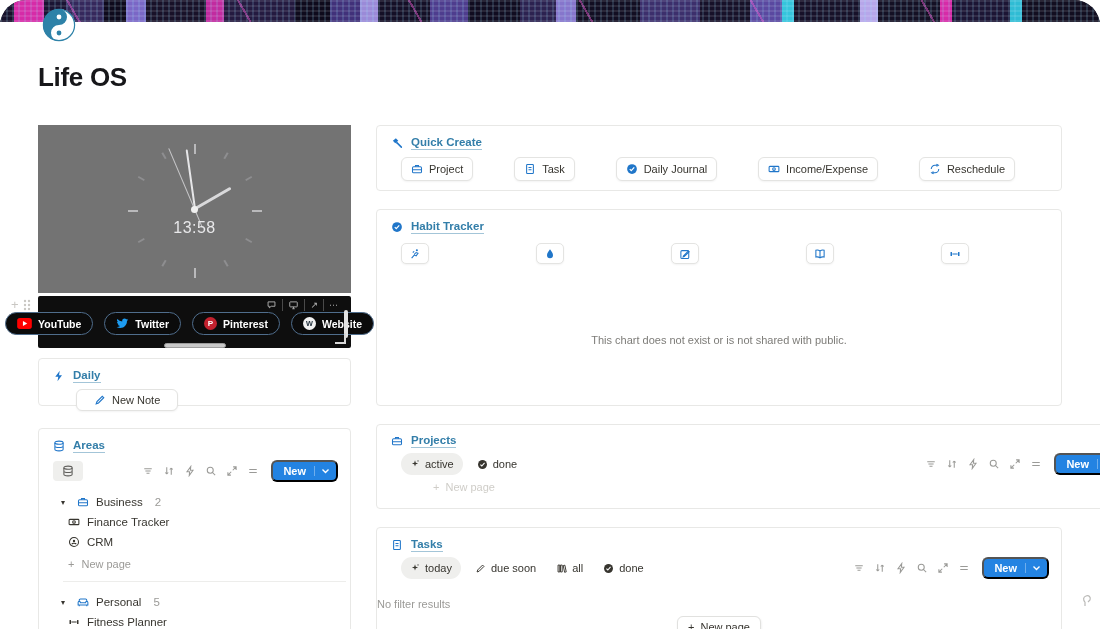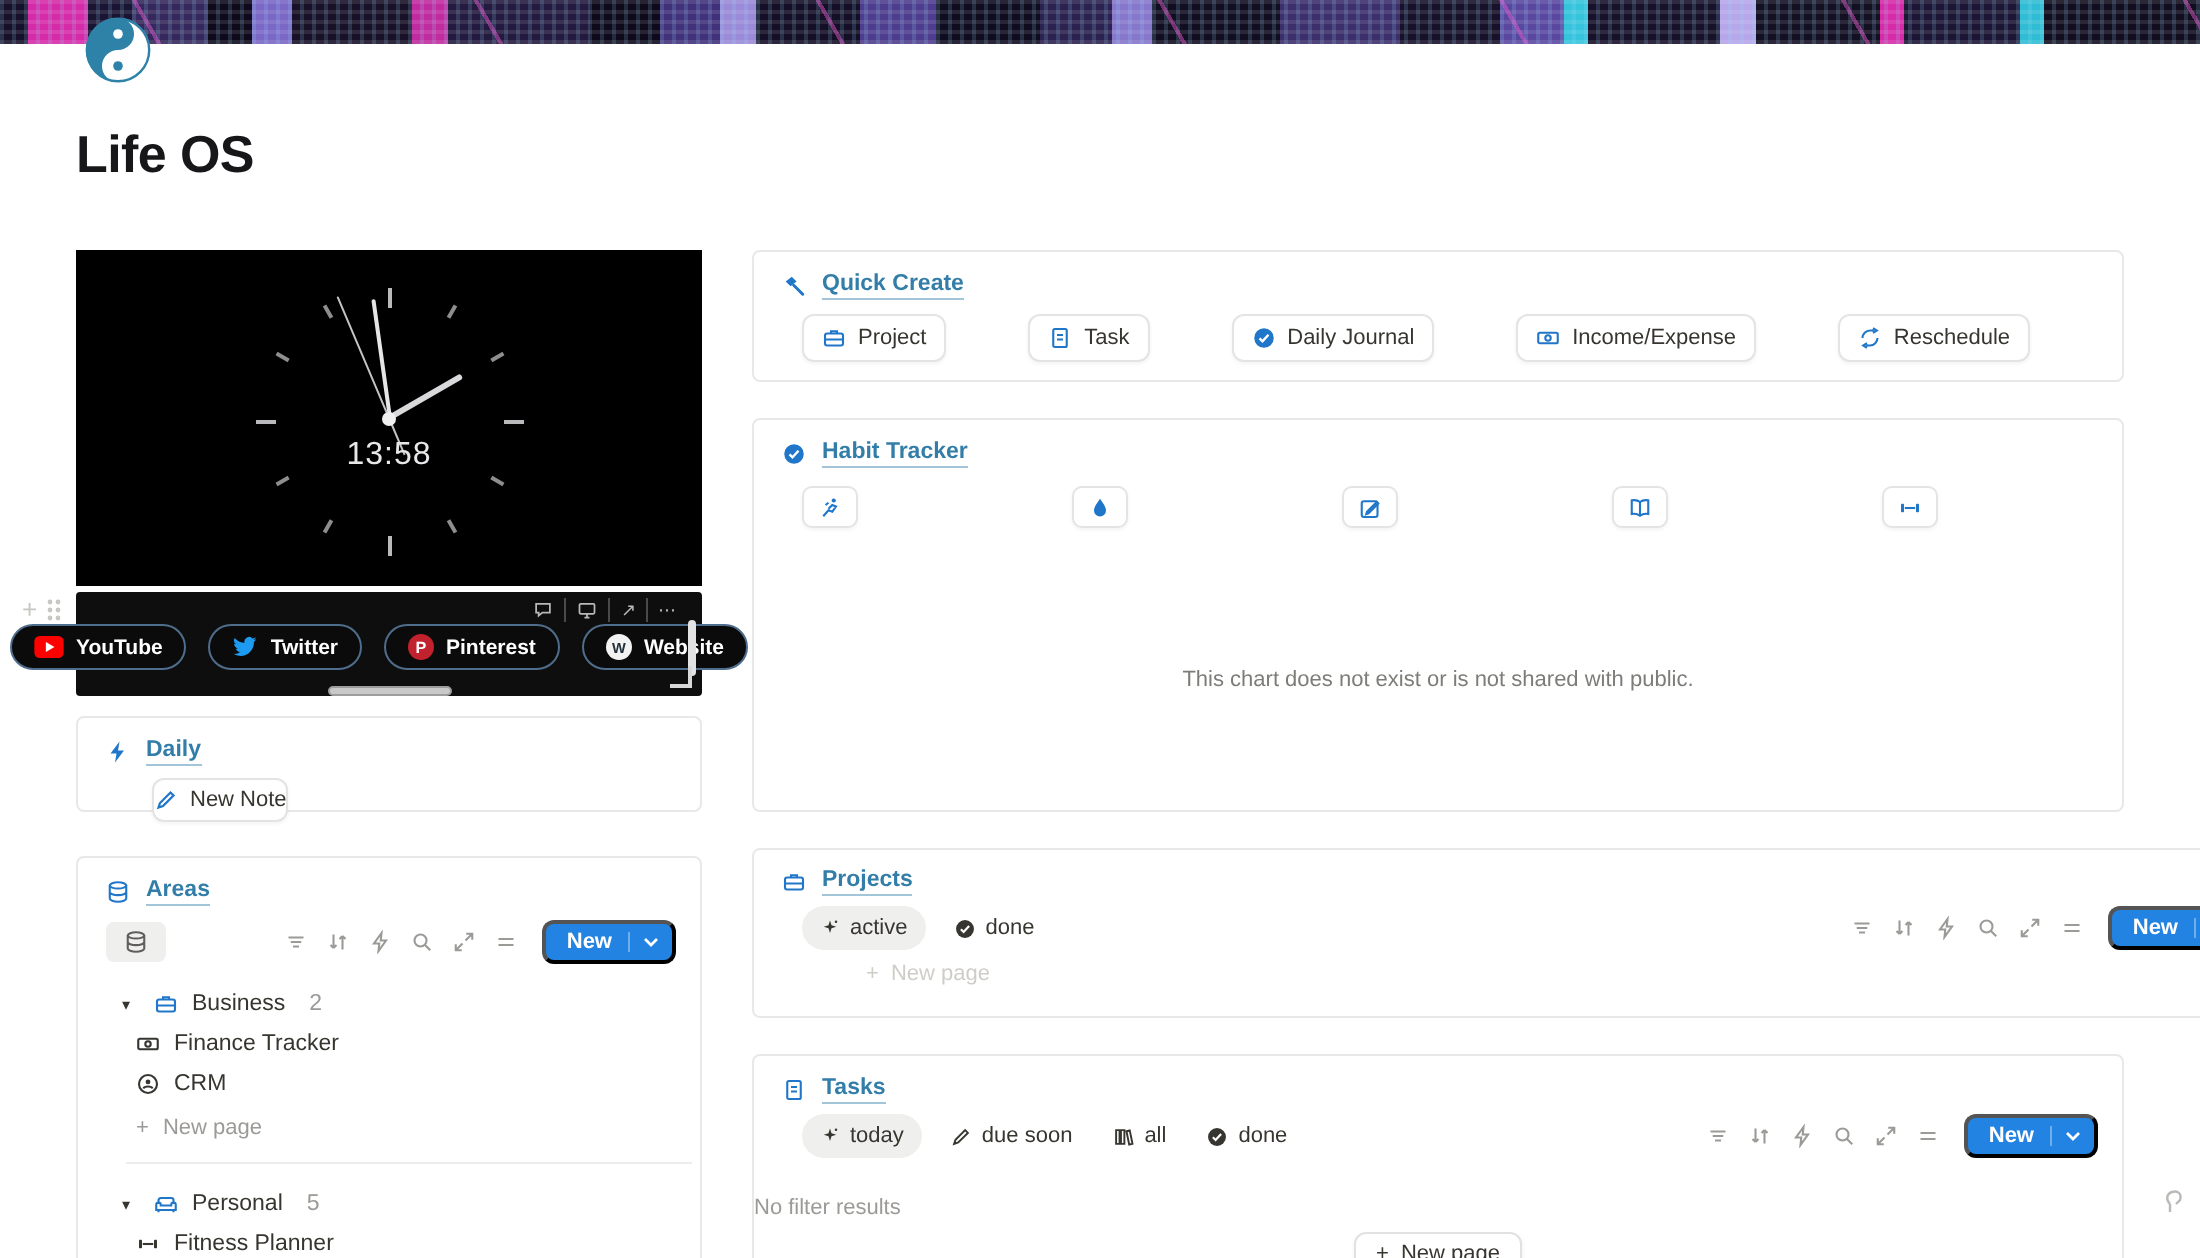--- a/index.html
+++ b/index.html
@@ -1,18 +1,18 @@
 <!DOCTYPE html>
 <html><head>
 <meta charset="utf-8">
 <style>
   * { box-sizing: border-box; margin: 0; padding: 0; }
   html,body { width:1100px; height:629px; }
   body { font-family:"Liberation Sans", sans-serif; background:#fff; color:#37352f; position:relative; overflow:hidden; }
-  .app { position:absolute; inset:0; overflow:hidden; }
+  .app { position:absolute; inset:0; overflow:hidden;border-radius:26px; }
 
   
   .banner { position:absolute; top:0; left:0; width:1100px; height:22px;
     background-color:#0c0918;
     background-image:
       repeating-linear-gradient(60deg, transparent 0 68px, rgba(235,90,210,.45) 68px 70px, transparent 70px 148px),
       repeating-linear-gradient(90deg, rgba(150,225,255,.16) 0 2px, transparent 2px 6px),
       repeating-linear-gradient(0deg, rgba(255,255,255,.10) 0 2px, transparent 2px 5px),
       linear-gradient(90deg,
         #16102a 0 14px, #d62ba8 14px 44px, #1a1433 44px 66px, #35285c 66px 104px,
@@ -30,21 +30,21 @@
 
   
   .card { position:absolute; background:#fff; border:1px solid #e8e8e6; border-radius:4px; }
   .sec-head { display:flex; align-items:center; gap:8px; padding:10px 14px 0; }
   .sec-link { font-size:11.5px; font-weight:600; color:#337ea9; border-bottom:1px solid rgba(51,126,169,.45); padding-bottom:1px; cursor:pointer; }
   .ic { width:12px; height:12px; flex:0 0 auto; }
   .blue { color:#2076c9; }
   .dark { color:#37352f; }
 
   
-  .clock-card { position:absolute; left:38px; top:125px; width:313px; height:168px; background:#000000; }
+  .clock-card { position:absolute; left:38px; top:125px; width:313px; height:168px; background:#737373; }
   .clock { position:absolute; left:50%; top:50%; width:150px; height:150px; transform:translate(-50%,-50%); }
   .tick { position:absolute; left:50%; top:50%; width:2px; height:7px; margin-left:-1px; margin-top:-3.5px; background:#8e8e90; }
   .tick.major { height:10px; background:#b9b9bb; }
   .hand { position:absolute; left:50%; bottom:50%; transform-origin:50% 100%; background:#d9d9db; border-radius:2px; }
   .hand.hour { width:3px; height:42px; margin-left:-1.5px; transform:rotate(60deg); }
   .hand.minute { width:2px; height:60px; margin-left:-1px; transform:rotate(-8deg); background:#e6e6e8; }
   .hand.second { width:1px; height:66px; margin-left:-.5px; transform:rotate(-23deg); background:#c4c4c6; }
   .second-tail { position:absolute; left:50%; top:50%; width:1px; height:20px; margin-left:-.5px; transform-origin:50% 0; transform:rotate(-23deg); background:#c4c4c6; }
   .clock-center { position:absolute; left:50%; top:50%; width:7px; height:7px; margin:-3.5px 0 0 -3.5px; border-radius:50%; background:#f0f0f0; }
   .clock-time { position:absolute; left:50%; top:50%; transform:translate(-50%,10px); color:#e8e8ea; font-size:16px; font-weight:500; letter-spacing:.5px; }
@@ -55,21 +55,21 @@
   .embed-toolbar > span { display:flex; align-items:center; padding:0 5px; border-left:1px solid #4a4a4a; cursor:pointer; height:12px; }
   .embed-toolbar > span:first-child { border-left:none; }
   .social-row { position:absolute; left:0; right:10px; top:16px; display:flex; justify-content:center; gap:11px; }
   .pill { display:flex; align-items:center; gap:6px; height:23px; padding:0 11px; border:1px solid #4f6d8c; border-radius:999px; background:#0b0b0b; color:#fff; font-size:10.5px; font-weight:700; cursor:pointer; }
   .v-scroll { position:absolute; right:3px; top:14px; width:4px; height:28px; border-radius:2px; background:#e3e3e3; }
   .resize-corner { position:absolute; right:5px; bottom:4px; width:11px; height:11px; border-right:2px solid #d8d8d8; border-bottom:2px solid #d8d8d8; }
   .drag-pill { position:absolute; left:50%; bottom:0px; transform:translateX(-50%); width:62px; height:5px; border-radius:3px; background:#c9c9c9; border:1px solid #9d9d9d; cursor:grab; }
 
   
   .notes-card { left:38px; top:358px; width:313px; height:48px; }
-  .new-note-btn { display:inline-flex; align-items:center; gap:6px; margin:6px 0 0 37px; height:22px; padding:0 0; border:1px solid #e3e3e1; border-radius:6px; background:#fff; box-shadow:0 1px 2px rgba(0,0,0,.05); font-size:11px; color:#37352f; cursor:pointer; }
+  .new-note-btn { display:inline-flex; align-items:center; gap:6px; margin:6px 0 0 37px; height:22px; padding:0 17px; border:1px solid #e3e3e1; border-radius:6px; background:#fff; box-shadow:0 1px 2px rgba(0,0,0,.05); font-size:11px; color:#37352f; cursor:pointer; }
 
   
   .areas-card { left:38px; top:428px; width:313px; height:210px; }
   .view-row { display:flex; align-items:center; margin-top:7px; padding:0 12px 0 14px; }
   .view-tab { display:flex; align-items:center; justify-content:center; width:30px; height:20px; border-radius:4px; background:#efefed; color:#5f5e5b; cursor:pointer; }
   .toolbar { display:flex; align-items:center; gap:9px; margin-left:auto; color:#9a9a97; }
   .tb-ic { width:12px; height:12px; cursor:pointer; }
   .new-btn { display:flex; align-items:stretch; height:22px; margin-left:3px; border-radius:6px; background:#2383e2; color:#fff; overflow:hidden; cursor:pointer; }
   .new-btn .lbl { display:flex; align-items:center; padding:0 8px 0 10px; font-size:11px; font-weight:700; }
   .new-btn .div { width:1px; background:rgba(255,255,255,.35); margin:4px 0; }

